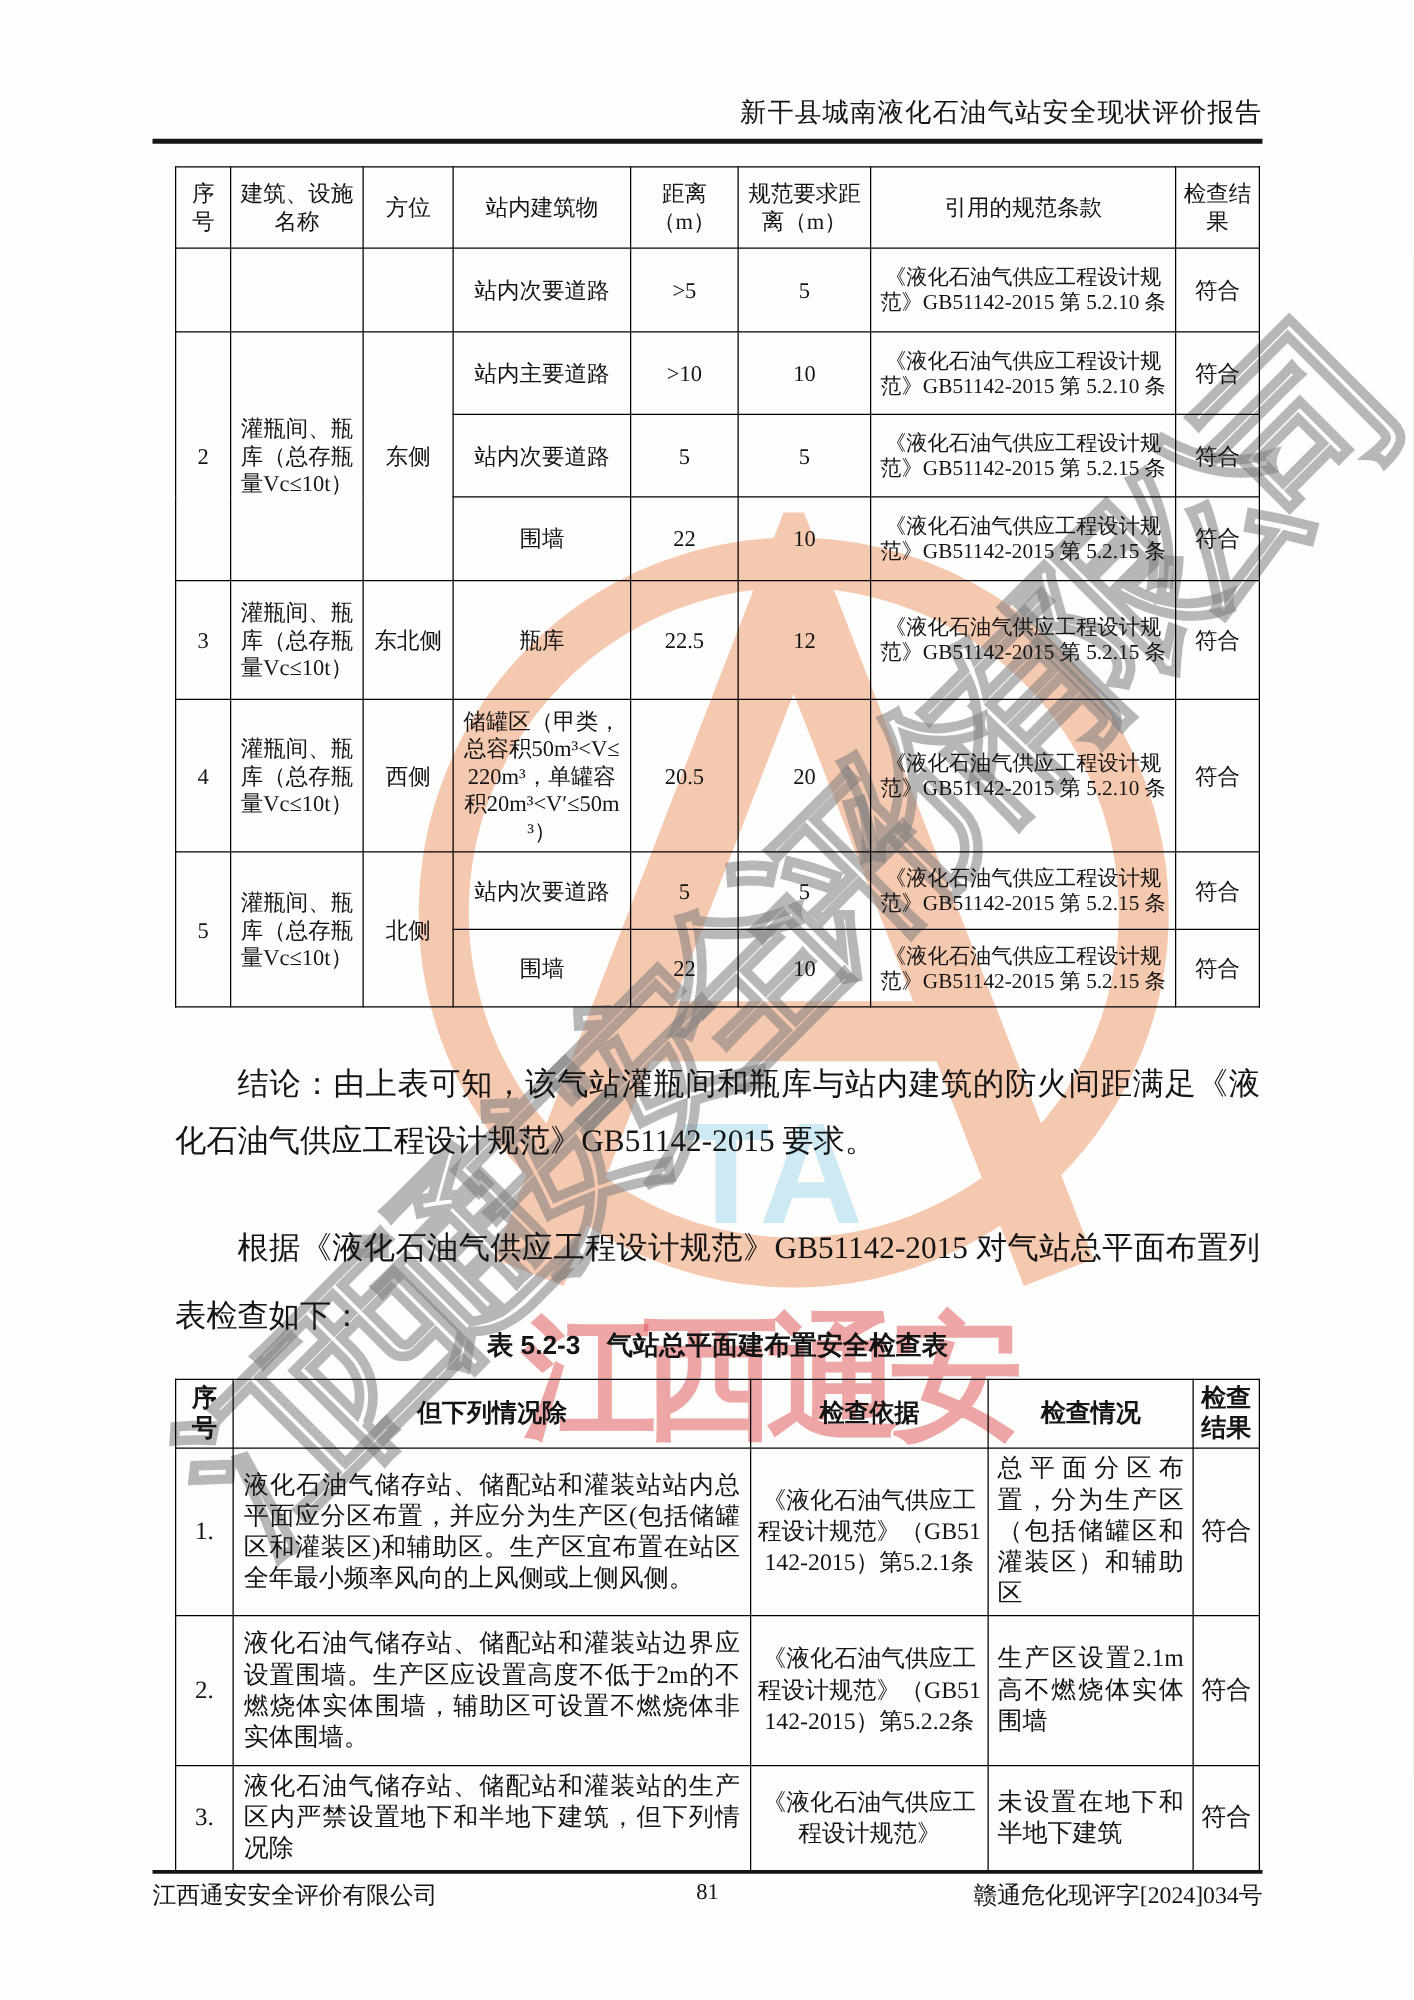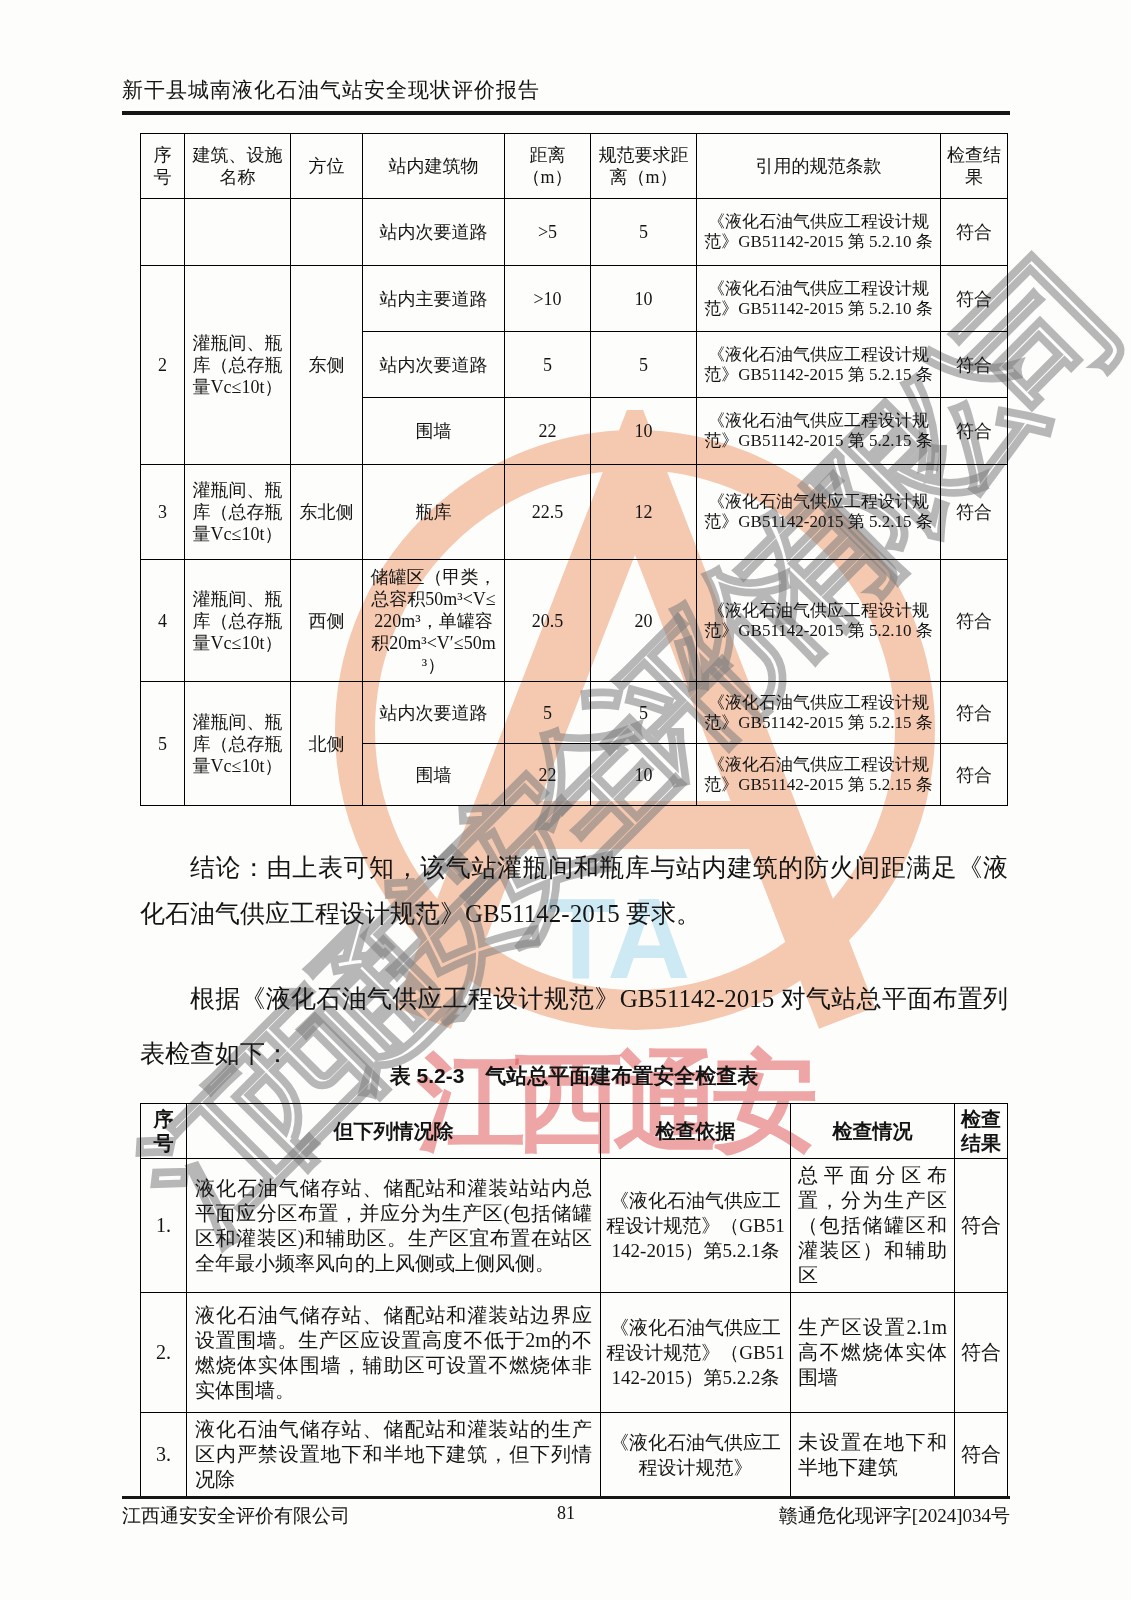--- a/index.html
+++ b/index.html
@@ -10,21 +10,21 @@
   .wm-logo{left:315px;top:410px;width:640px;height:640px;}
   .wm-diag{left:620px;top:762px;transform:translate(-50%,-50%) rotate(-45deg);
            font-family:"Liberation Sans",sans-serif;font-weight:bold;font-size:150px;
            letter-spacing:-45px;white-space:nowrap;color:transparent;
            -webkit-text-stroke:3px rgba(125,125,125,.55);}
   .wm-red{left:613px;top:1103px;transform:translate(-50%,-50%);
           font-family:Liberation Sans, sans-serif;font-weight:bold;font-size:108px;
           letter-spacing:-10px;white-space:nowrap;color:rgba(219,72,72,.48);}
   
   .content{position:absolute;inset:0;z-index:1;}
-  .doc-title{position:absolute;top:76px;left:122px;width:888px;text-align:left;
+  .doc-title{position:absolute;top:76px;left:122px;width:888px;text-align:right;
              font-size:21px;letter-spacing:1px;}
   .rule-top{position:absolute;top:111px;left:122px;width:888px;height:4px;background:#161616;}
   .rule-bottom{position:absolute;top:1496px;left:122px;width:888px;height:3px;background:#161616;}
   table{border-collapse:collapse;table-layout:fixed;background:transparent;}
   td,th{border:1.6px solid #000;text-align:center;vertical-align:middle;
         padding:2px 4px;font-weight:normal;word-break:break-all;}
   .t1{position:absolute;top:133px;left:140px;width:867px;font-size:18px;line-height:22px;}
   .t1 .clause{font-size:17px;line-height:20px;margin-left:28px;}
   .t2{position:absolute;top:1103px;left:140px;width:867px;}
   .t2 th{font-family:"Liberation Sans",sans-serif;font-weight:bold;font-size:20px;line-height:24px;}

